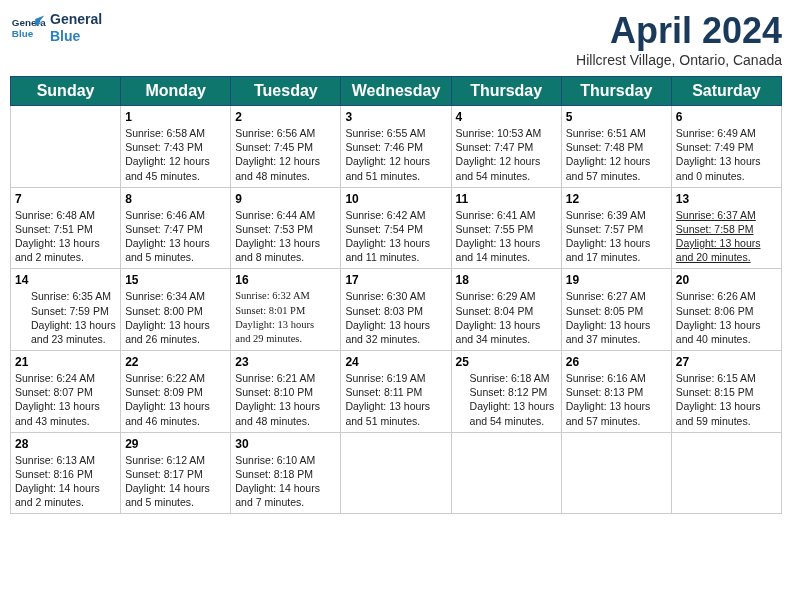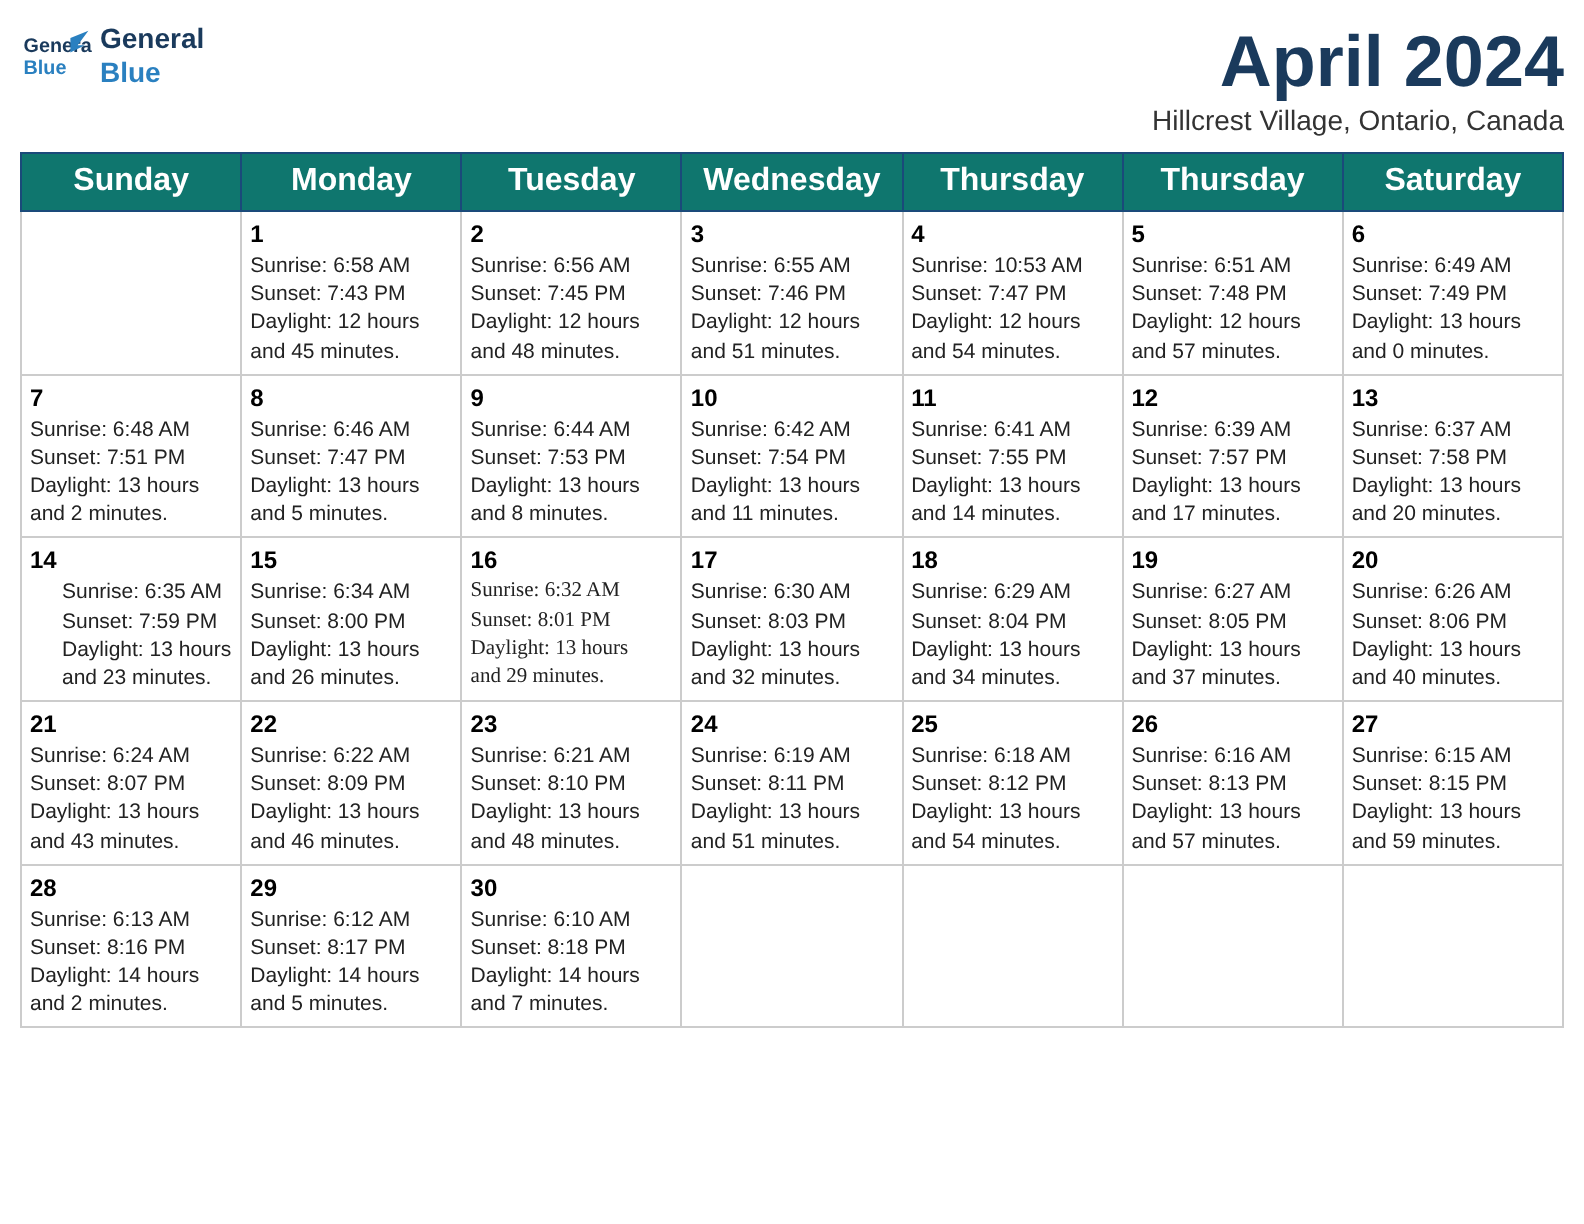--- a/index.html
+++ b/index.html
@@ -201,21 +201,21 @@
         </td>
         <td>
           <div class="day-num">12</div>
           <div class="day-info" style="white-space: pre-line;">Sunrise: 6:39 AM
 Sunset: 7:57 PM
 Daylight: 13 hours
 and 17 minutes.</div>
         </td>
         <td>
           <div class="day-num">13</div>
-          <div class="day-info" style="white-space: pre-line;">Sunrise: 6:37 AM
+          <div class="day-info" style="white-space: pre-line; text-decoration: underline;">Sunrise: 6:37 AM
 Sunset: 7:58 PM
 Daylight: 13 hours
 and 20 minutes.</div>
         </td>
       </tr>
       <tr>
         <td>
           <div class="day-num">14</div>
           <div class="day-info" style="white-space: pre-line; margin-left: 16px;">Sunrise: 6:35 AM
 Sunset: 7:59 PM
@@ -289,21 +289,21 @@
         </td>
         <td>
           <div class="day-num">24</div>
           <div class="day-info" style="white-space: pre-line;">Sunrise: 6:19 AM
 Sunset: 8:11 PM
 Daylight: 13 hours
 and 51 minutes.</div>
         </td>
         <td>
           <div class="day-num">25</div>
-          <div class="day-info" style="white-space: pre-line;">Sunrise: 6:18 AM
+          <div class="day-info" style="white-space: pre-line; margin-left: 14px;">Sunrise: 6:18 AM
 Sunset: 8:12 PM
 Daylight: 13 hours
 and 54 minutes.</div>
         </td>
         <td>
           <div class="day-num">26</div>
           <div class="day-info" style="white-space: pre-line;">Sunrise: 6:16 AM
 Sunset: 8:13 PM
 Daylight: 13 hours
 and 57 minutes.</div>

